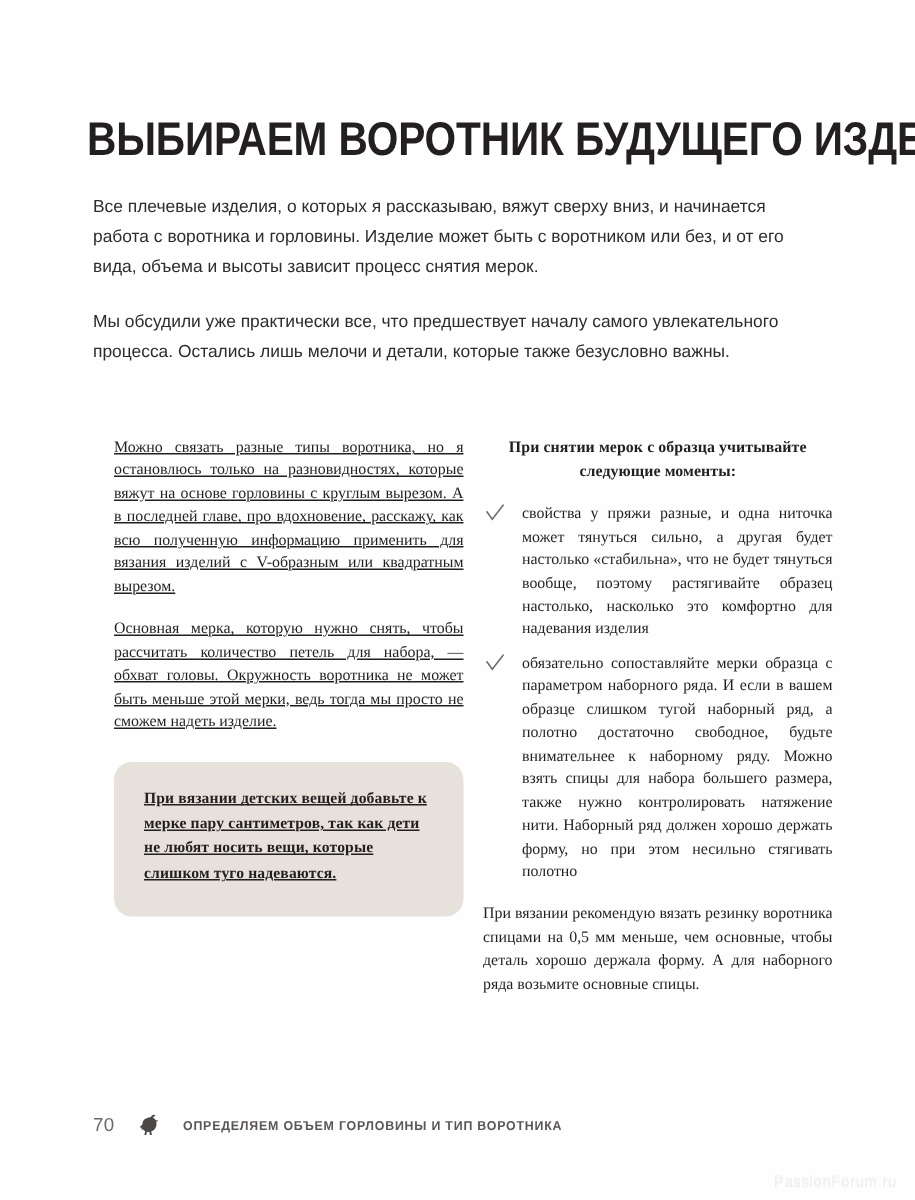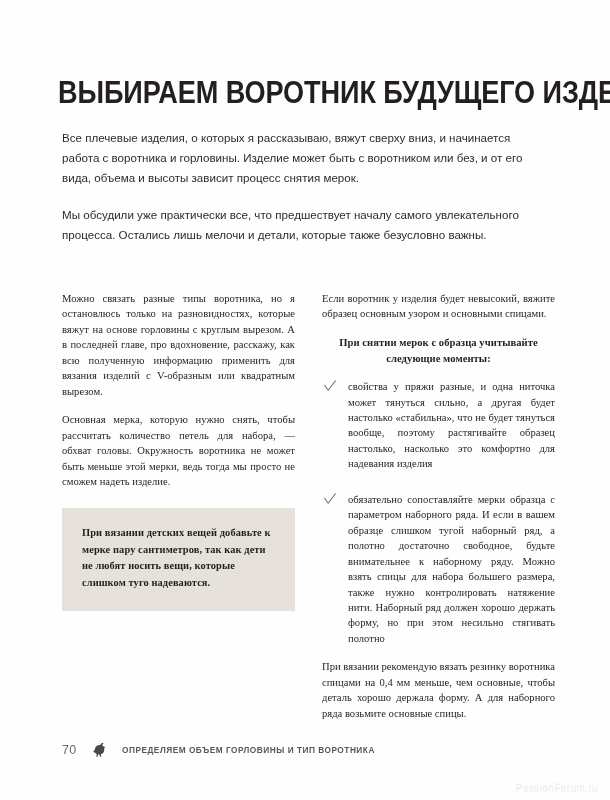--- a/index.html
+++ b/index.html
@@ -57,21 +57,21 @@
   
   .col {
     position: absolute;
     top: 291px;
     width: 233px;
     font-size: 10.6px;
     line-height: 15.45px;
     text-align: justify;
     hyphens: manual;
   }
-  .col-left  { left: 62px; }
+  .col-left  { left: 76px; text-decoration: underline; }
   .col-right { left: 322px; }
 
   .col p { margin: 0 0 13px 0; }
   .col p:last-child { margin-bottom: 0; }
 
   .num-lead {
     font-size: 13px;
     line-height: 1;
     font-weight: 400;
     color: #a8766e;
@@ -83,20 +83,21 @@
     letter-spacing: 0.15px;
   }
 
   
   .callout {
     margin-top: 19px;
     background: #e6e1da;
     padding: 17px 20px 20px 20px;
     width: 233px;
     box-sizing: border-box;
+    border-radius: 12px;
   }
   .callout p {
     margin: 0;
     font-weight: 700;
     font-size: 10.4px;
     line-height: 16.5px;
     text-align: left;
     color: #231f20;
     letter-spacing: 0.1px;
   }
@@ -113,21 +114,21 @@
 
   
   .checklist {
     list-style: none;
     margin: 0 0 13px 0;
     padding: 0;
   }
   .checklist li {
     position: relative;
     padding-left: 26px;
-    margin-bottom: 20px;
+    margin-bottom: 7px;
     text-align: justify;
     font-size: 10.6px;
     line-height: 15.45px;
   }
   .checklist li:last-child { margin-bottom: 0; }
   .check-icon {
     position: absolute;
     left: 2px;
     top: 1px;
     width: 12px;
@@ -198,41 +199,40 @@
 
   <div class="col col-left">
     <p>Можно связать разные типы воротника, но я остановлюсь только на разновидностях, которые вяжут на основе горловины с круглым вырезом. А в последней главе, про вдохновение, расскажу, как всю полученную информацию применить для вязания изделий с V-образным или квадратным вырезом.</p>
     <p>Основная мерка, которую нужно снять, чтобы рассчитать количество петель для набора, — обхват головы. Окружность воротника не может быть меньше этой мерки, ведь тогда мы просто не сможем надеть изделие.</p>
     <div class="callout">
       <p>При вязании детских вещей добавьте к мерке пару сантиметров, так как дети не любят носить вещи, которые слишком туго надеваются.</p>
     </div>
   </div>
 
   <div class="col col-right">
-    <p>Если воротник у изделия будет невысокий, вяжите образец основным узором и основными спицами.</p>
     <p class="subhead">При снятии мерок с образца учитывайте следующие моменты:</p>
     <ul class="checklist">
       <li>
         <span class="check-icon">
           <svg viewBox="0 0 12 12" aria-hidden="true">
               <path d="M0.6 5.2 L4.2 10.2 L11.4 0.8" fill="none" stroke="currentColor" stroke-width="1.05" stroke-linecap="round"></path>
             </svg>
         </span>
         <span>свойства у пряжи разные, и одна ниточка может тянуться сильно, а другая будет настолько «стабильна», что не будет тянуться вообще, поэтому растягивайте образец настолько, насколько это комфортно для надевания изделия</span>
       </li>
       <li>
         <span class="check-icon">
           <svg viewBox="0 0 12 12" aria-hidden="true">
               <path d="M0.6 5.2 L4.2 10.2 L11.4 0.8" fill="none" stroke="currentColor" stroke-width="1.05" stroke-linecap="round"></path>
             </svg>
         </span>
         <span>обязательно сопоставляйте мерки образца с параметром наборного ряда. И если в вашем образце слишком тугой наборный ряд, а полотно достаточно свободное, будьте внимательнее к наборному ряду. Можно взять спицы для набора большего размера, также нужно контролировать натяжение нити. Наборный ряд должен хорошо держать форму, но при этом несильно стягивать полотно</span>
       </li>
     </ul>
-    <p>При вязании рекомендую вязать резинку воротника спицами на 0,4 мм меньше, чем основные, чтобы деталь хорошо держала форму. А для наборного ряда возьмите основные спицы.</p>
+    <p>При вязании рекомендую вязать резинку воротника спицами на 0,5 мм меньше, чем основные, чтобы деталь хорошо держала форму. А для наборного ряда возьмите основные спицы.</p>
   </div>
 
   <div class="footer">
     <span class="folio">70</span>
     <span class="bird-icon">
       <svg viewBox="0 0 18 16" aria-hidden="true">
         <path fill="currentColor" d="M11.6 1.1c-1.0 0-1.8 0.7-1.95 1.6l-1.5 0.25c-1.1 0.2-2.0 0.55-2.7 1.15C4.6 4.8 4.1 5.8 4.0 7.0c-0.05 0.6-0.3 1.0-0.75 1.35L2.0 9.3l0.9 0.35c0.3 0.12 0.45 0.3 0.5 0.6l0.15 1.1 0.75-0.55c0.35 0.55 0.85 1.0 1.45 1.35l-0.5 2.55h1.3l0.45-2.25c0.4 0.1 0.8 0.15 1.2 0.15h0.35l0.45 2.1h1.3l-0.5-2.35c1.5-0.5 2.6-1.55 3.15-2.95 0.45-1.15 0.45-2.3 0.2-3.35l1.45-1.0-1.75-0.2c-0.35-0.65-0.85-1.2-1.45-1.6 0.15-0.25 0.25-0.55 0.25-0.85C13.05 1.75 12.4 1.1 11.6 1.1z M11.35 2.45c0.25 0 0.45 0.2 0.45 0.45s-0.2 0.45-0.45 0.45-0.45-0.2-0.45-0.45 0.2-0.45 0.45-0.45z"></path>
       </svg>
     </span>
     <span class="running-head">ОПРЕДЕЛЯЕМ ОБЪЕМ ГОРЛОВИНЫ И ТИП ВОРОТНИКА</span>

